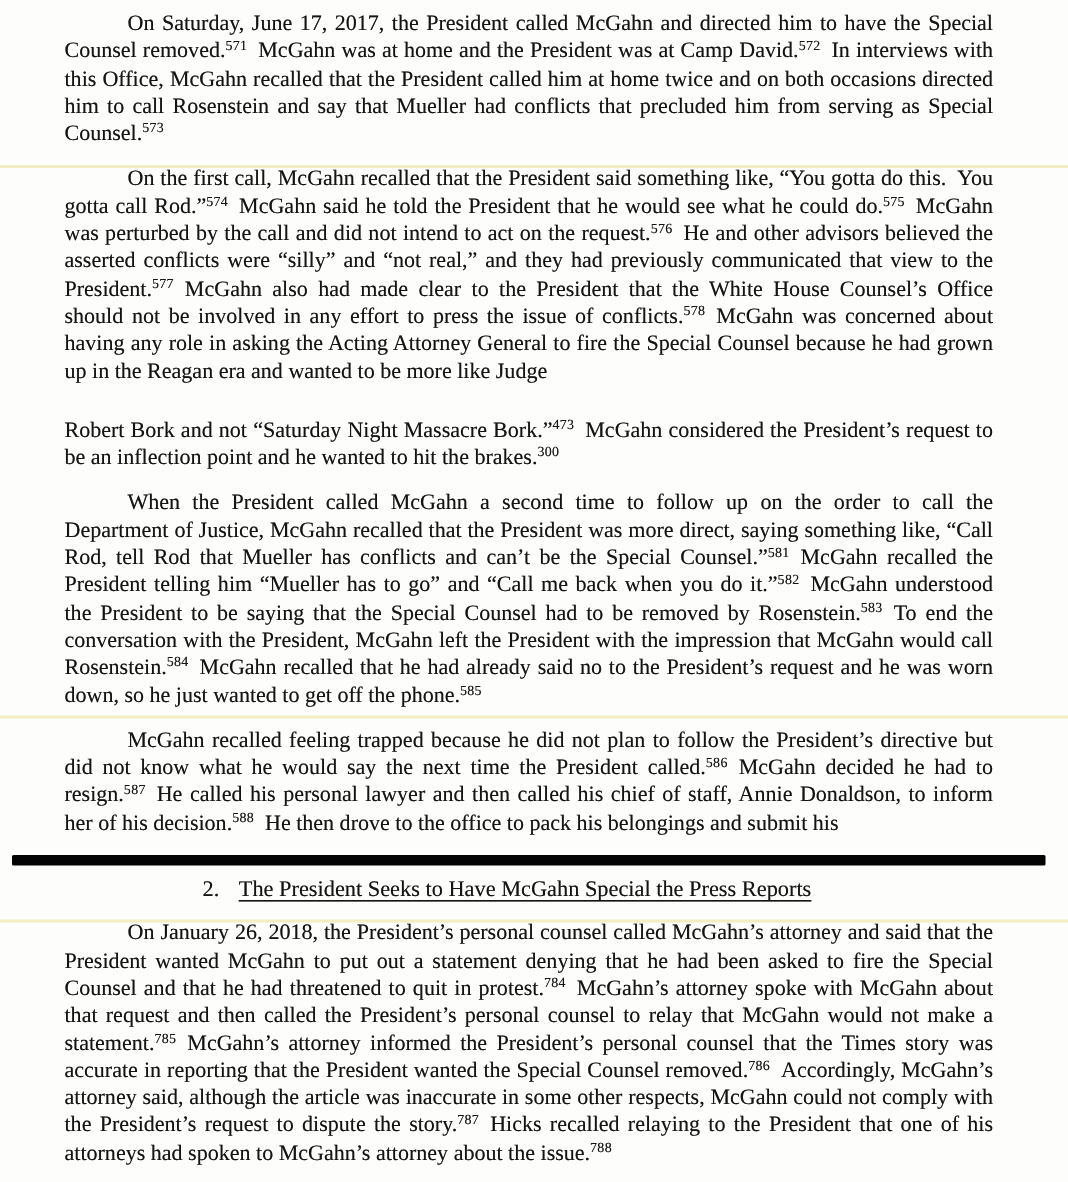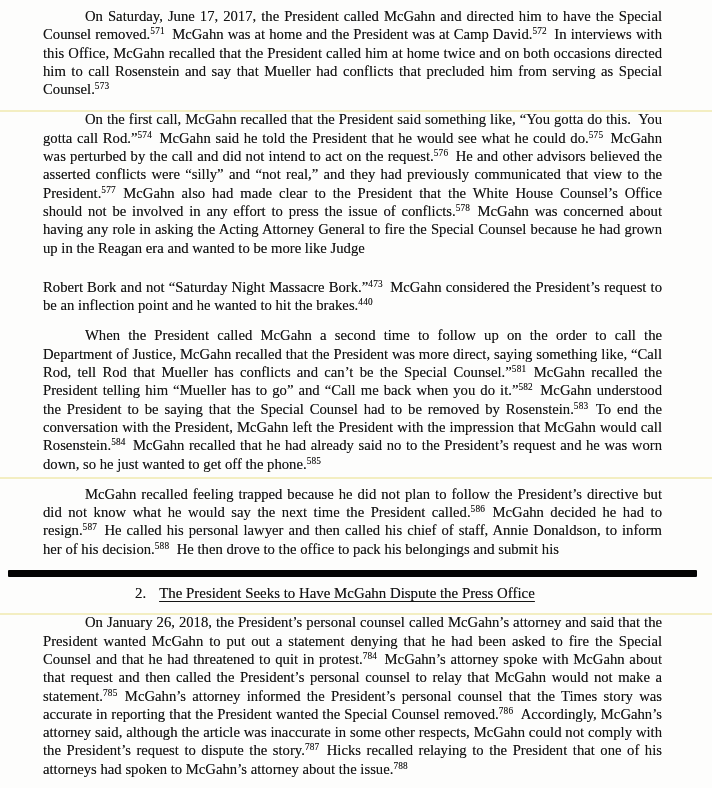--- a/index.html
+++ b/index.html
@@ -71,28 +71,28 @@
 
 <div class="page">
   <div class="artifact-line" style="top:110px;"></div>
   <div class="artifact-line" style="top:477px;"></div>
   <div class="artifact-line" style="top:613px;"></div>
 
   <div class="textblock">
     <div id="before-paragraphs">
         <p class="para">On Saturday, June 17, 2017, the President called McGahn and directed him to have the Special Counsel removed.<sup class="fnref">571</sup> McGahn was at home and the President was at Camp David.<sup class="fnref">572</sup> In interviews with this Office, McGahn recalled that the President called him at home twice and on both occasions directed him to call Rosenstein and say that Mueller had conflicts that precluded him from serving as Special Counsel.<sup class="fnref">573</sup></p>
         <p class="para">On the first call, McGahn recalled that the President said something like, “You gotta do this. You gotta call Rod.”<sup class="fnref">574</sup> McGahn said he told the President that he would see what he could do.<sup class="fnref">575</sup> McGahn was perturbed by the call and did not intend to act on the request.<sup class="fnref">576</sup> He and other advisors believed the asserted conflicts were “silly” and “not real,” and they had previously communicated that view to the President.<sup class="fnref">577</sup> McGahn also had made clear to the President that the White House Counsel’s Office should not be involved in any effort to press the issue of conflicts.<sup class="fnref">578</sup> McGahn was concerned about having any role in asking the Acting Attorney General to fire the Special Counsel because he had grown up in the Reagan era and wanted to be more like Judge</p>
-        <p class="para continuation">Robert Bork and not “Saturday Night Massacre Bork.”<sup class="fnref">473</sup> McGahn considered the President’s request to be an inflection point and he wanted to hit the brakes.<sup class="fnref">440</sup></p>
+        <p class="para continuation">Robert Bork and not “Saturday Night Massacre Bork.”<sup class="fnref">473</sup> McGahn considered the President’s request to be an inflection point and he wanted to hit the brakes.<sup class="fnref">300</sup></p>
         <p class="para">When the President called McGahn a second time to follow up on the order to call the Department of Justice, McGahn recalled that the President was more direct, saying something like, “Call Rod, tell Rod that Mueller has conflicts and can’t be the Special Counsel.”<sup class="fnref">581</sup> McGahn recalled the President telling him “Mueller has to go” and “Call me back when you do it.”<sup class="fnref">582</sup> McGahn understood the President to be saying that the Special Counsel had to be removed by Rosenstein.<sup class="fnref">583</sup> To end the conversation with the President, McGahn left the President with the impression that McGahn would call Rosenstein.<sup class="fnref">584</sup> McGahn recalled that he had already said no to the President’s request and he was worn down, so he just wanted to get off the phone.<sup class="fnref">585</sup></p>
         <p class="para">McGahn recalled feeling trapped because he did not plan to follow the President’s directive but did not know what he would say the next time the President called.<sup class="fnref">586</sup> McGahn decided he had to resign.<sup class="fnref">587</sup> He called his personal lawyer and then called his chief of staff, Annie Donaldson, to inform her of his decision.<sup class="fnref">588</sup> He then drove to the office to pack his belongings and submit his</p>
       </div>
 
     <div class="divider-bar"></div>
 
     <p class="section-heading">
-      <span class="num">2.</span><span class="title">The President Seeks to Have McGahn Dispute the Press Office</span>
+      <span class="num">2.</span><span class="title">The President Seeks to Have McGahn Special the Press Reports</span>
     </p>
 
     <div id="after-paragraphs">
         <p class="para">On January 26, 2018, the President’s personal counsel called McGahn’s attorney and said that the President wanted McGahn to put out a statement denying that he had been asked to fire the Special Counsel and that he had threatened to quit in protest.<sup class="fnref">784</sup> McGahn’s attorney spoke with McGahn about that request and then called the President’s personal counsel to relay that McGahn would not make a statement.<sup class="fnref">785</sup> McGahn’s attorney informed the President’s personal counsel that the Times story was accurate in reporting that the President wanted the Special Counsel removed.<sup class="fnref">786</sup> Accordingly, McGahn’s attorney said, although the article was inaccurate in some other respects, McGahn could not comply with the President’s request to dispute the story.<sup class="fnref">787</sup> Hicks recalled relaying to the President that one of his attorneys had spoken to McGahn’s attorney about the issue.<sup class="fnref">788</sup></p>
       </div>
   </div>
 </div>
 
 </body></html>

